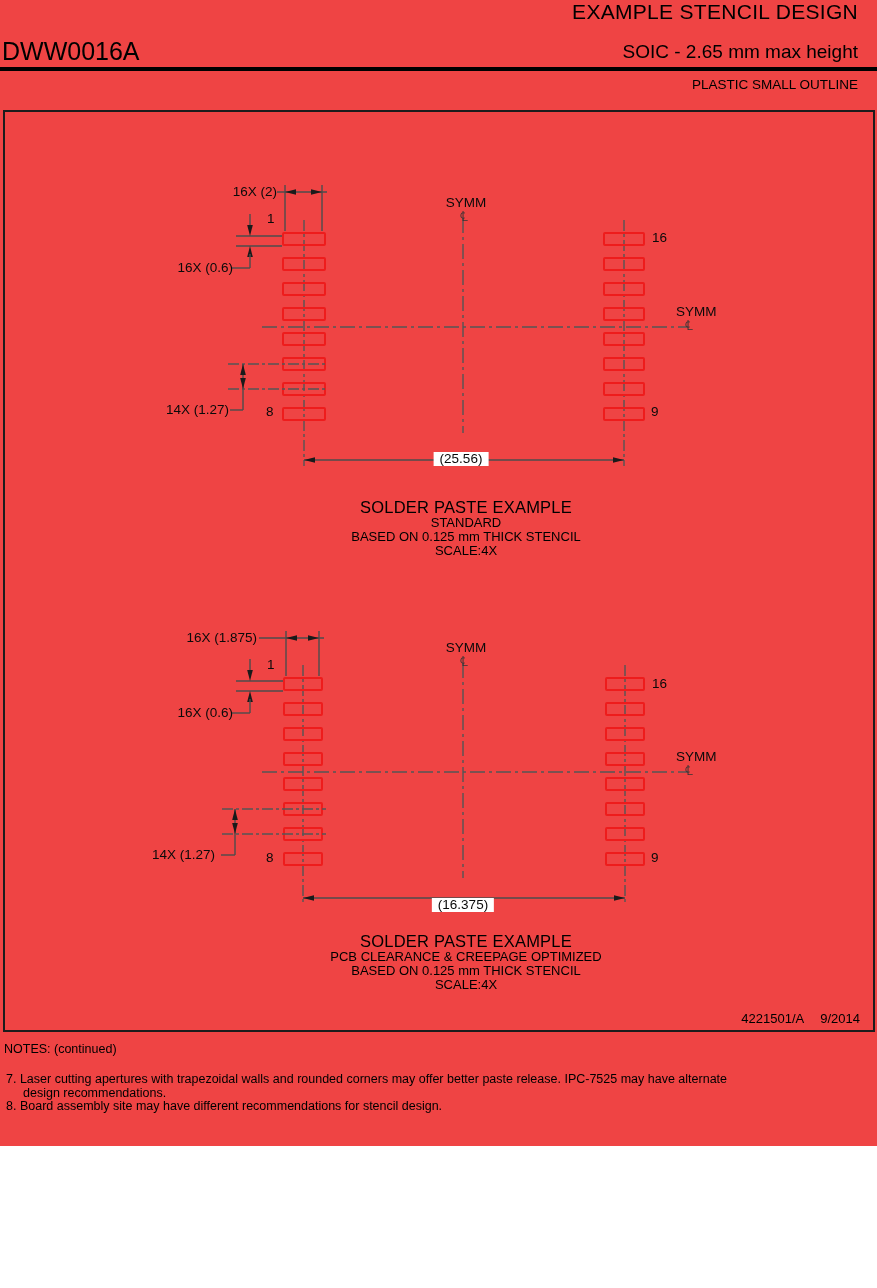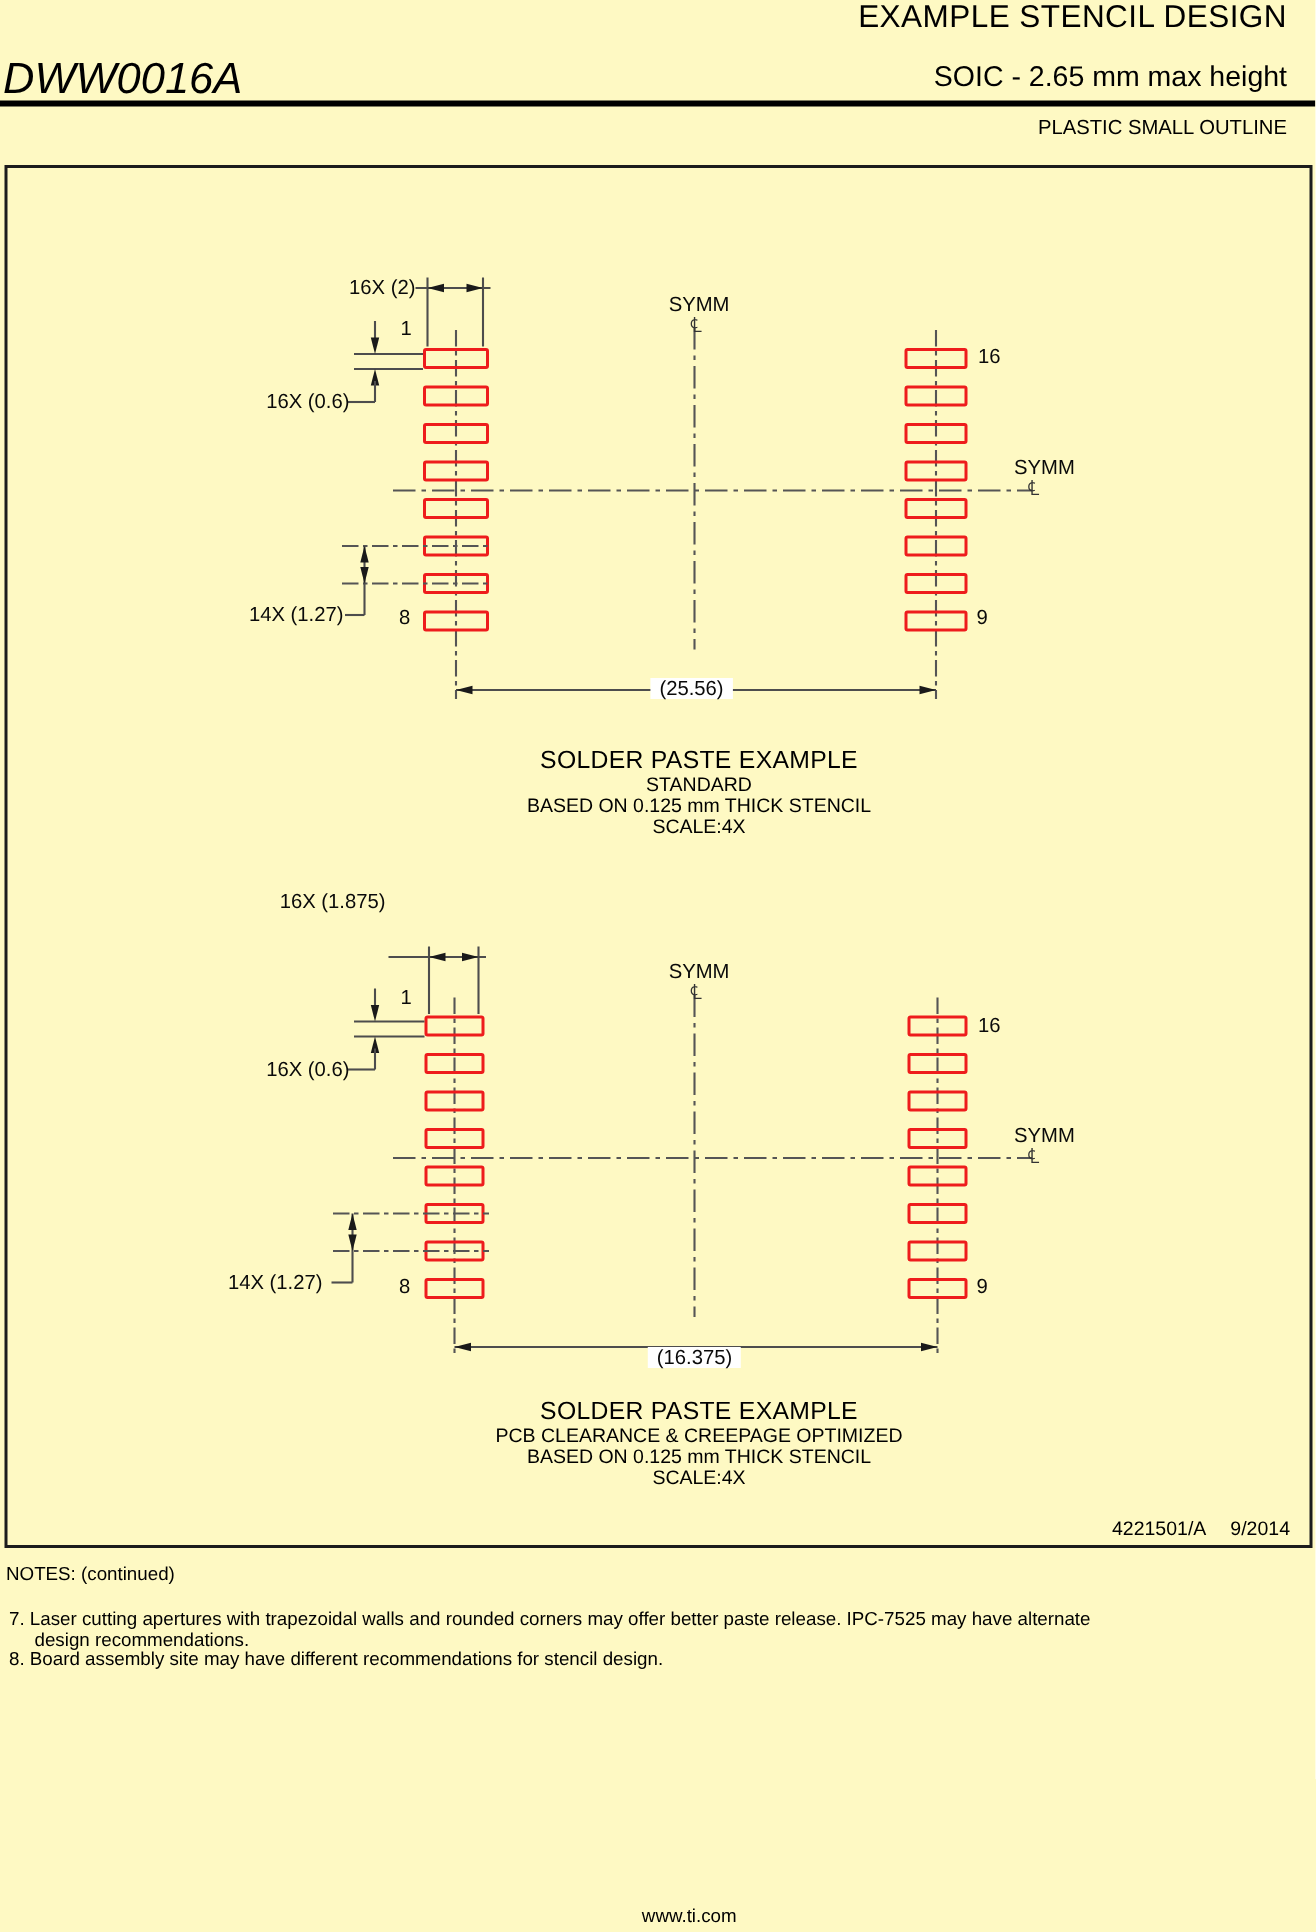--- a/index.html
+++ b/index.html
@@ -1,22 +1,22 @@
 <!DOCTYPE html>
 <html><head>
 <meta charset="utf-8">
 <style>
   html,body{margin:0;padding:0;background:#fff;}
   .page{
-    position:relative;width:877px;height:1288px;background:#fef9c3;overflow:hidden;
+    position:relative;width:877px;height:1146px;background:#ef4444;overflow:hidden;
     font-family:"Liberation Sans", sans-serif;color:#000;
   }
   .abs{position:absolute;white-space:nowrap;line-height:1.05;}
   .hdr-title{font-size:21px;letter-spacing:.3px;}
-  .part{font-size:29px;font-style:italic;}
+  .part{font-size:25px;}
   .sub{font-size:19px;}
   .rule{position:absolute;left:0;right:0;top:67px;height:4px;background:#000;}
   .pkg{font-size:13.5px;}
   .frame{position:absolute;left:3px;top:110px;width:868px;height:918px;border:2px solid #1c1c1c;}
   .canvas{position:absolute;left:0;top:0;pointer-events:none;}
   .lbl{font-size:13.5px;color:#0a0a0a;}
   .cl{font-size:14px;color:#333;}
   .ctr{transform:translateX(-50%);text-align:center;}
   .spanlbl{background:#fff;padding:0 6px;}
   .caption{transform:translateX(-50%);text-align:center;white-space:nowrap;}
@@ -138,21 +138,21 @@
   <div class="abs lbl" style="left:651px;top:405px;">9</div>
   <div class="abs lbl ctr spanlbl" style="left:461px;top:452px;">(25.56)</div>
 
   <div class="abs caption" style="left:466px;top:498px;">
     <div class="cap-title">SOLDER PASTE EXAMPLE</div>
     <div class="cap-line">STANDARD</div>
     <div class="cap-line">BASED ON 0.125 mm THICK STENCIL</div>
     <div class="cap-line">SCALE:4X</div>
   </div>
 
-  <div class="abs lbl" style="right:620px;top:594px;">16X (1.875)</div>
+  <div class="abs lbl" style="right:620px;top:631px;">16X (1.875)</div>
   <div class="abs lbl" style="left:267px;top:658px;">1</div>
   <div class="abs lbl" style="right:644px;top:706px;">16X (0.6)</div>
   <div class="abs lbl ctr" style="left:466px;top:641px;">SYMM</div>
   <div class="abs cl ctr" style="left:464px;top:654px;">℄</div>
   <div class="abs lbl" style="left:652px;top:677px;">16</div>
   <div class="abs lbl" style="left:676px;top:750px;">SYMM</div>
   <div class="abs cl" style="left:685px;top:763px;">℄</div>
   <div class="abs lbl" style="right:662px;top:848px;">14X (1.27)</div>
   <div class="abs lbl" style="left:266px;top:851px;">8</div>
   <div class="abs lbl" style="left:651px;top:851px;">9</div>

